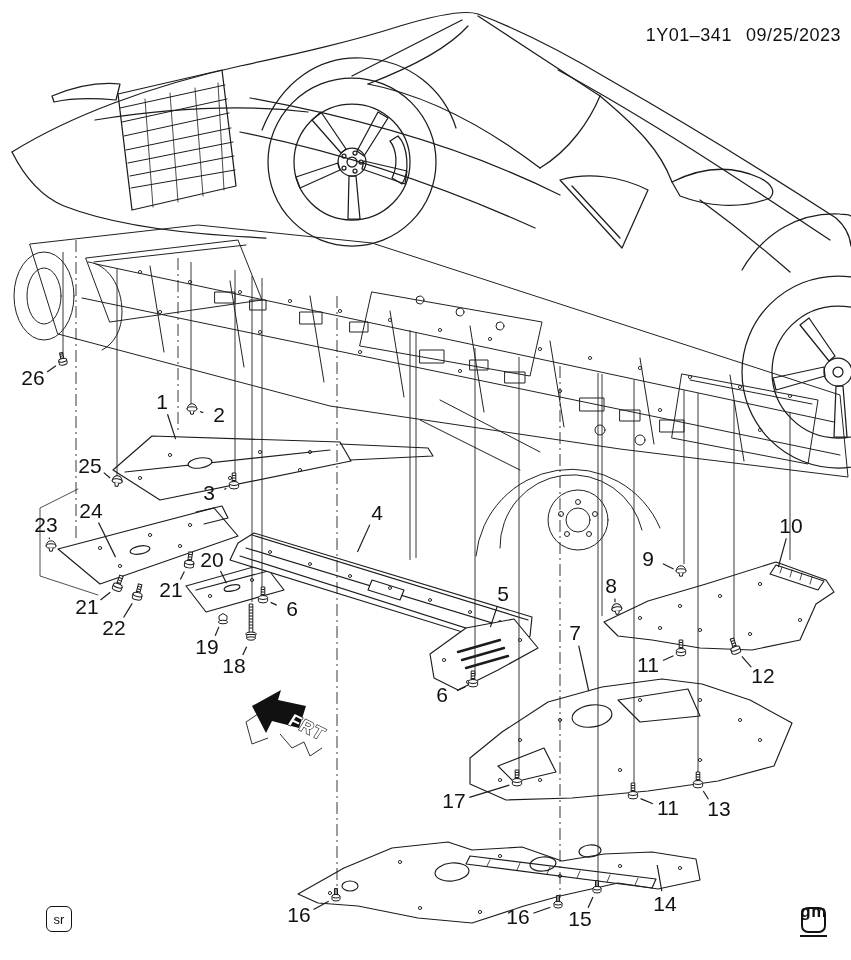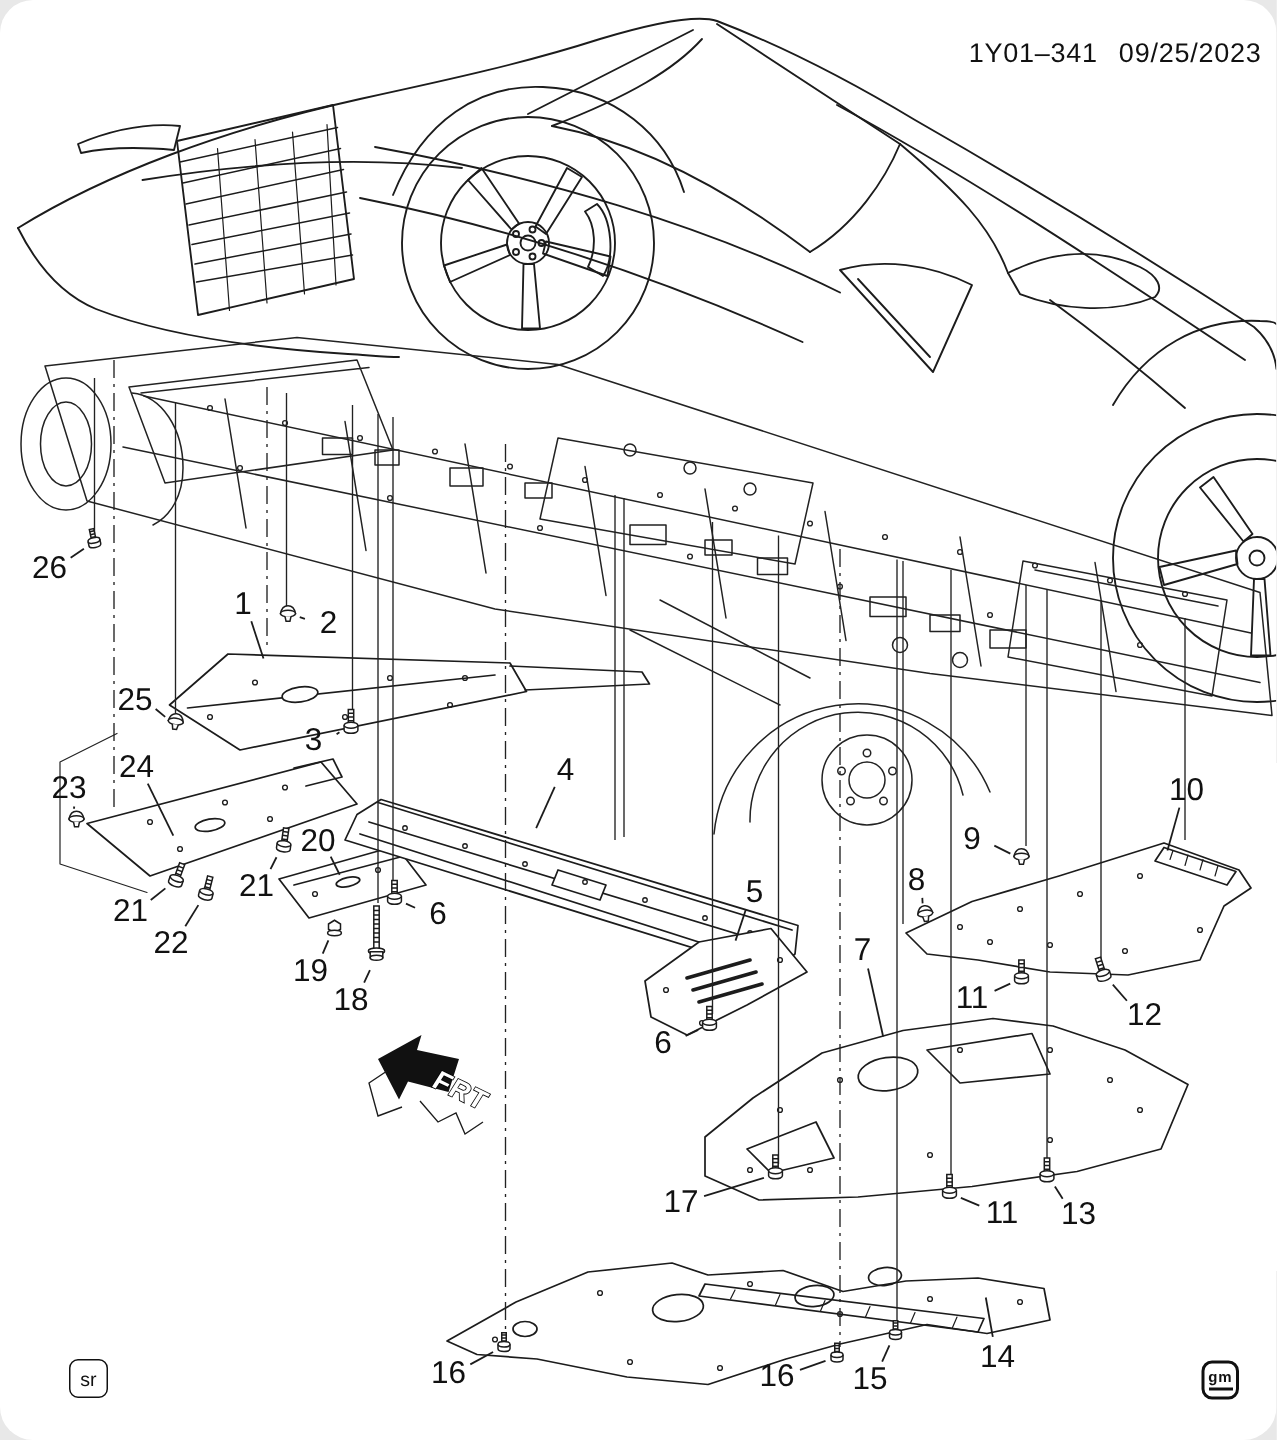--- a/index.html
+++ b/index.html
@@ -1,36 +1,35 @@
 <!DOCTYPE html>
 <html><head>
 <meta charset="utf-8">
 <style>
   html,body{margin:0;padding:0;background:#e8e8e8;}
   .page{
     position:relative;width:851px;height:960px;background:#ffffff;
     font-family:"Liberation Sans",sans-serif;color:#111;overflow:hidden;
     margin:0 auto;
-    border-radius:22px;
   }
   .doc-header{
     position:absolute;top:25px;right:10px;font-size:18px;letter-spacing:0.5px;
     color:#111;white-space:nowrap;
   }
   .doc-header .num{margin-right:14px;}
   .corner-badge{
     position:absolute;border:1.7px solid #111;border-radius:6px;
     display:flex;align-items:center;justify-content:center;
     background:#fff;box-sizing:border-box;text-align:right;
   }
   .badge-sr{left:46px;top:906px;width:26px;height:26px;font-size:13px;}
   .badge-gm{left:801px;top:907px;width:25px;height:26px;border-width:2.2px;border-radius:7px;}
   .badge-gm span{
-    font-weight:bold;font-size:10px;line-height:1;letter-spacing:0.5px;
-    border-bottom:2px solid #111;padding-bottom:1px;
+    font-weight:bold;font-size:17px;line-height:1;letter-spacing:0.5px;
+    border-bottom:2px solid #111;padding-bottom:15px;
   }
   svg{position:absolute;left:0;top:0;}
   svg text{font-family:"Liberation Sans",sans-serif;}
   .callout-num{font-size:21px;fill:#111;}
 </style>
 </head>
 <body>
 
 <div class="page">
 

